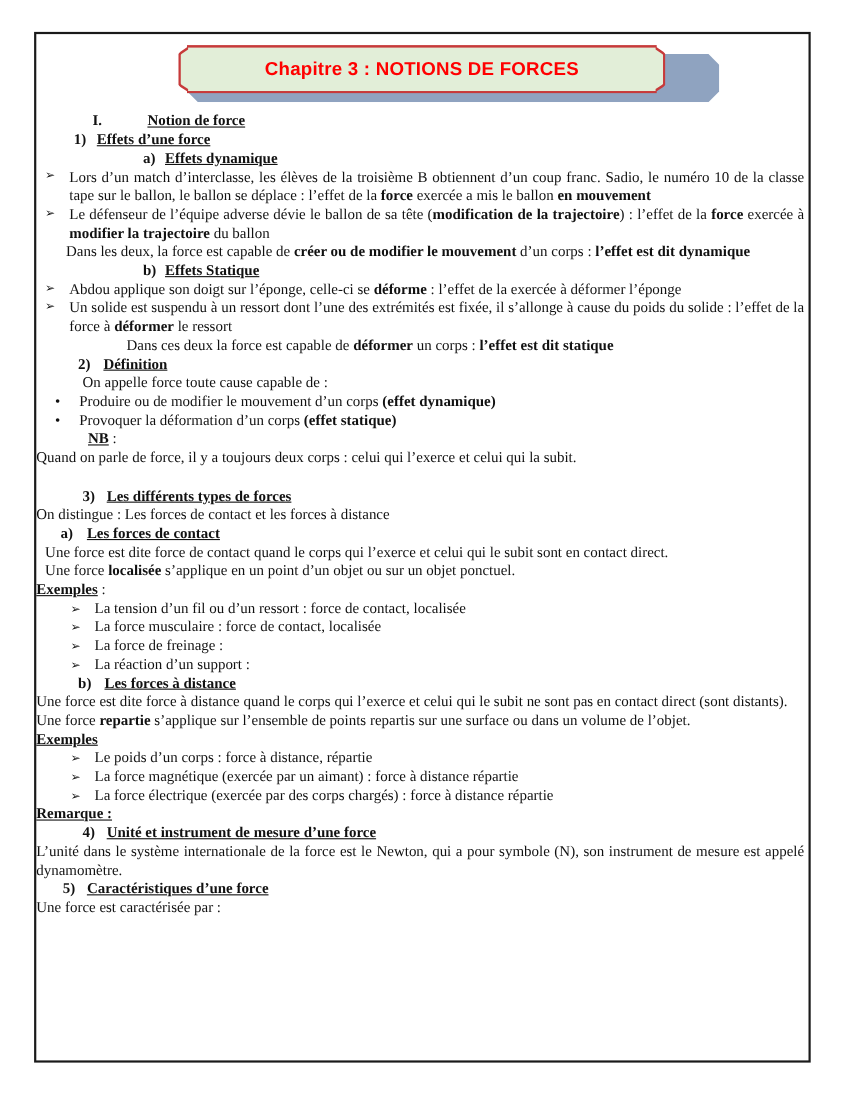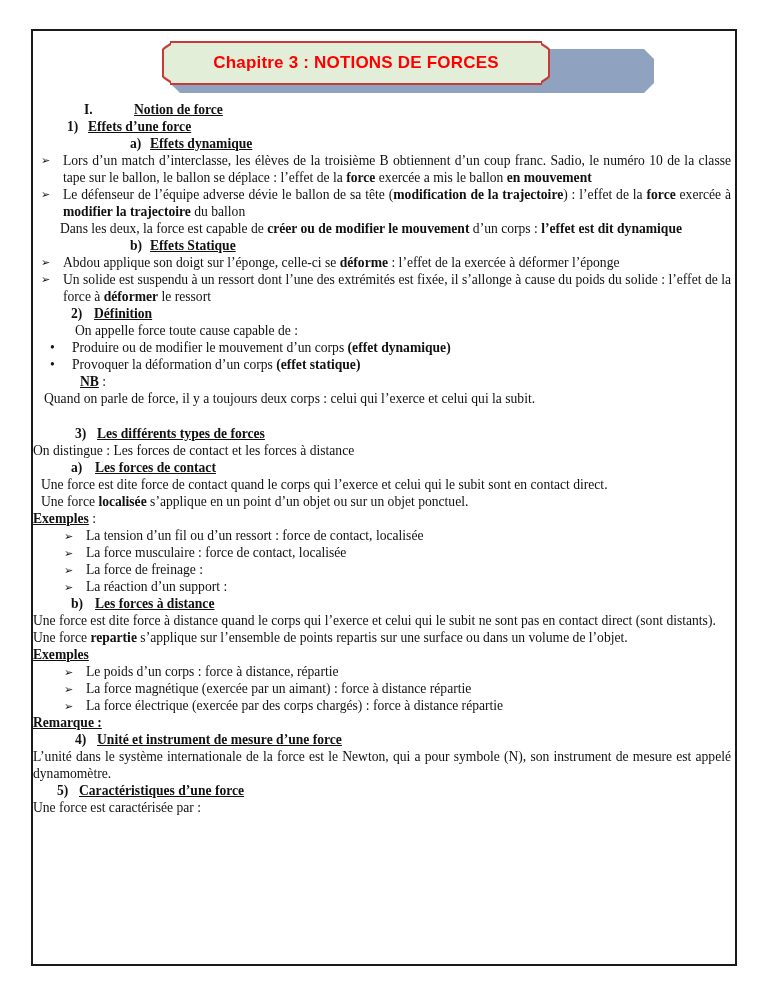--- a/index.html
+++ b/index.html
@@ -2,21 +2,21 @@
 <html><head>
   <meta charset="utf-8">
   <style>
     html, body { margin: 0; padding: 0; background: #ffffff; }
     body { width: 768px; height: 994px; position: relative; overflow: hidden;
            font-family: "Liberation Serif", "DejaVu Serif", serif; color: #111; }
     .frame { position: absolute; left: 31px; top: 29px; width: 702px; height: 933px;
              border: 2px solid #1a1a1a; box-sizing: content-box; }
     .banner-shadow { position: absolute; left: 170px; top: 49px; width: 484px; height: 44px;
                      background: #8fa3c0; clip-path: polygon(10px 0, calc(100% - 10px) 0, 100% 10px, 100% calc(100% - 10px), calc(100% - 10px) 100%, 10px 100%, 0 calc(100% - 10px), 0 10px); }
-    .banner { position: absolute; left: 162px; top: 41px; width: 388px; height: 44px;
+    .banner { position: absolute; left: 162px; top: 41px; width: 443px; height: 44px;
               background: #c73a3a;
               clip-path: polygon(8px 0, calc(100% - 8px) 0, calc(100% - 8px) 2px, calc(100% - 2px) 6px, 100% 8px, 100% calc(100% - 8px), calc(100% - 2px) calc(100% - 6px), calc(100% - 8px) calc(100% - 2px), calc(100% - 8px) 100%, 8px 100%, 8px calc(100% - 2px), 2px calc(100% - 6px), 0 calc(100% - 8px), 0 8px, 2px 6px, 8px 2px); }
     .banner-inner { position: absolute; left: 2px; top: 2px; right: 2px; bottom: 2px; background: #e2eed8;
               clip-path: polygon(7px 0, calc(100% - 7px) 0, calc(100% - 7px) 2px, calc(100% - 1px) 6px, 100% 7px, 100% calc(100% - 7px), calc(100% - 1px) calc(100% - 6px), calc(100% - 7px) calc(100% - 2px), calc(100% - 7px) 100%, 7px 100%, 7px calc(100% - 2px), 1px calc(100% - 6px), 0 calc(100% - 7px), 0 7px, 1px 6px, 7px 2px);
               display: flex; align-items: center; justify-content: center; }
     .banner-title { font-family: "Liberation Sans", "DejaVu Sans", sans-serif; font-weight: bold;
                     color: #ff0000; font-size: 17px; letter-spacing: 0.2px; }
     .content { position: absolute; left: 33px; top: 101px; width: 698px; font-size: 13.6px; line-height: 17px; }
     .line { white-space: nowrap; height: 17px; }
     .para { text-align: justify; }
@@ -70,41 +70,44 @@
     <span style="display:inline-block;width:20px">b)</span><span class="u">Effets Statique</span>
   </div>
   <div class="bullet-block" style="padding-left:8px">
     <span class="arrow">➢</span>
     <span class="txt"><span>Abdou applique son doigt sur l’éponge, celle-ci se </span><b>déforme</b><span> : l’effet de la exercée à déformer l’éponge</span></span>
   </div>
   <div class="bullet-block" style="padding-left:8px">
     <span class="arrow">➢</span>
     <span class="txt"><span>Un solide est suspendu à un ressort dont l’une des extrémités est fixée, il s’allonge à cause du poids du solide : l’effet de la force à </span><b>déformer</b><span> le ressort</span></span>
   </div>
+  <div class="line" style="padding-left:82px">
+    <span>Dans ces deux la force est capable de </span><b>déformer</b><span> un corps : </span><b>l’effet est dit statique</b>
+  </div>
 
   <div class="line h" style="padding-left:38px">
     <span style="display:inline-block;width:23px">2)</span><span class="u">Définition</span>
   </div>
   <div class="line" style="padding-left:42px">On appelle force toute cause capable de :</div>
   <div class="line" style="padding-left:17px">
     <span class="dot">•</span><span>Produire ou de modifier le mouvement d’un corps </span><b>(effet dynamique)</b>
   </div>
   <div class="line" style="padding-left:17px">
     <span class="dot">•</span><span>Provoquer la déformation d’un corps </span><b>(effet statique)</b>
   </div>
   <div class="line" style="padding-left:47px">
     <b class="u">NB</b><span> :</span>
   </div>
-  <div class="line" style="padding-left:11px">Quand on parle de force, il y a toujours deux corps : celui qui l’exerce et celui qui la subit.</div>
+  <div class="line" style="padding-left:0px">Quand on parle de force, il y a toujours deux corps : celui qui l’exerce et celui qui la subit.</div>
 
   <div class="line h" style="padding-left:42px;margin-top:18px">
     <span style="display:inline-block;width:22px">3)</span><span class="u">Les différents types de forces</span>
   </div>
   <div class="line" style="">On distingue : Les forces de contact et les forces à distance</div>
-  <div class="line h" style="padding-left:38px">
+  <div class="line h" style="padding-left:22px">
     <span style="display:inline-block;width:24px">a)</span><span class="u">Les forces de contact</span>
   </div>
   <div class="para" style="text-indent:8px">Une force est dite force de contact quand le corps qui l’exerce et celui qui le subit sont en contact direct.</div>
   <div class="line" style="padding-left:8px">
     <span>Une force </span><b>localisée</b><span> s’applique en un point d’un objet ou sur un objet ponctuel.</span>
   </div>
   <div class="line">
     <b class="u">Exemples</b><span> :</span>
   </div>
   <div class="line" style="padding-left:31px">

